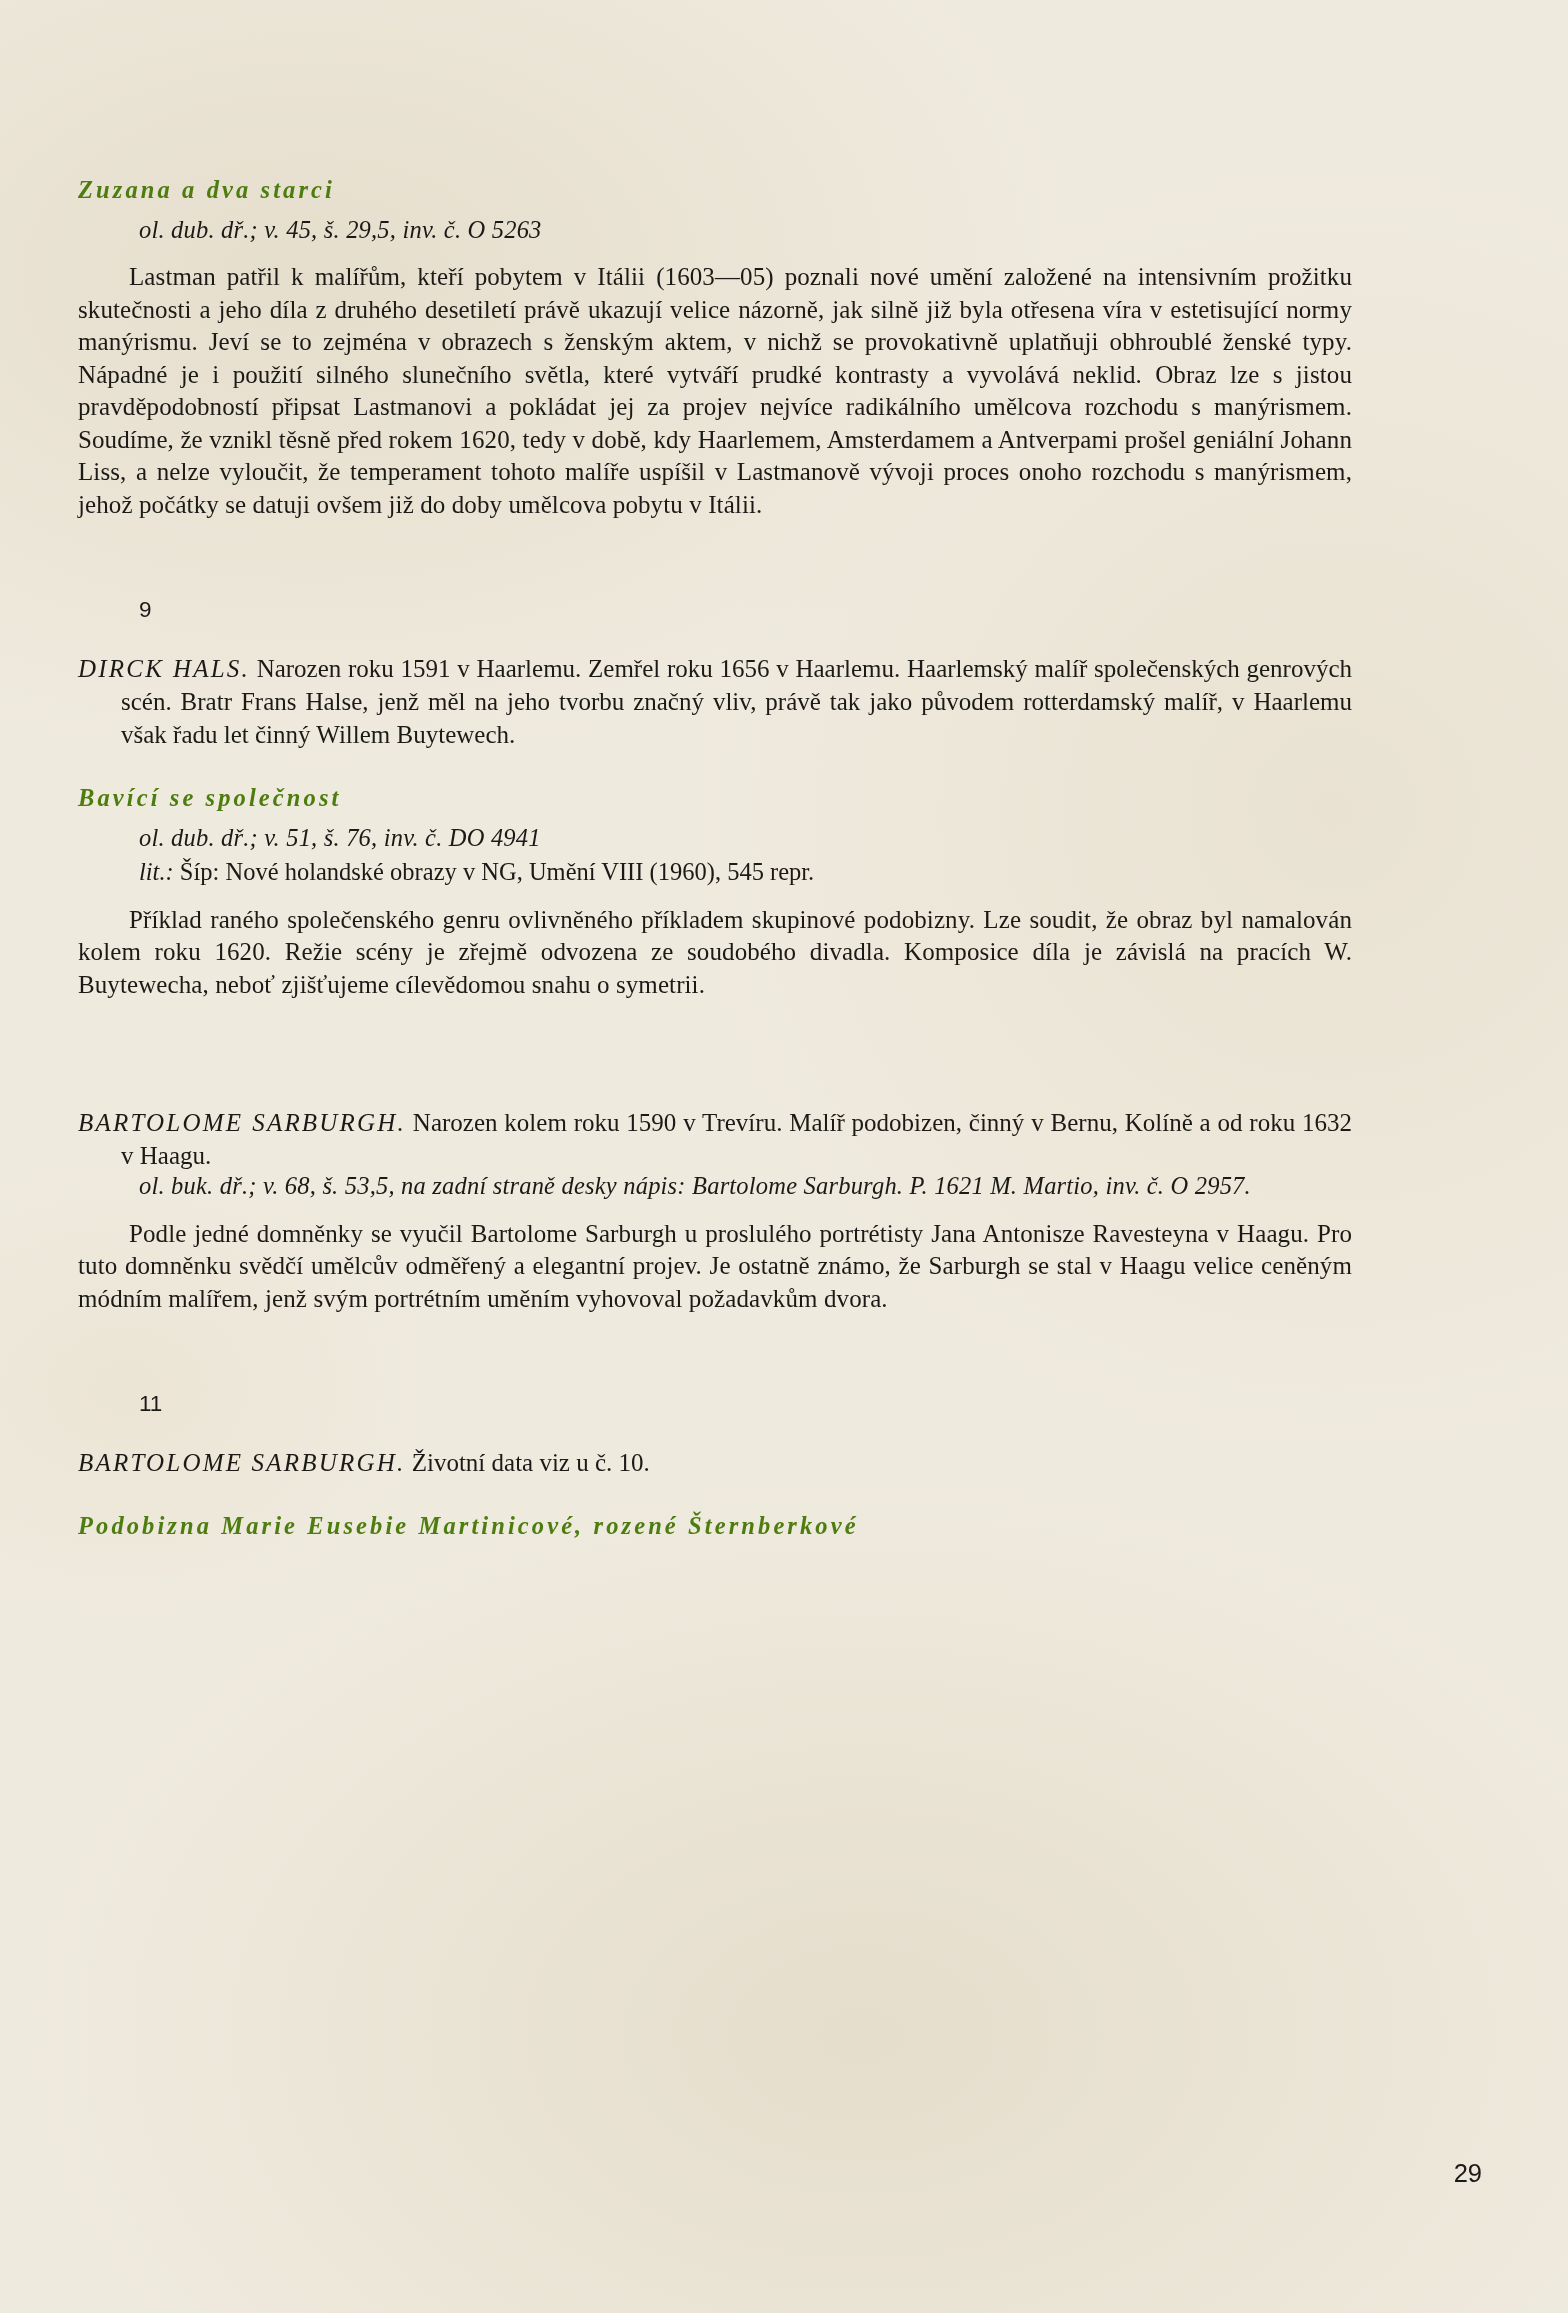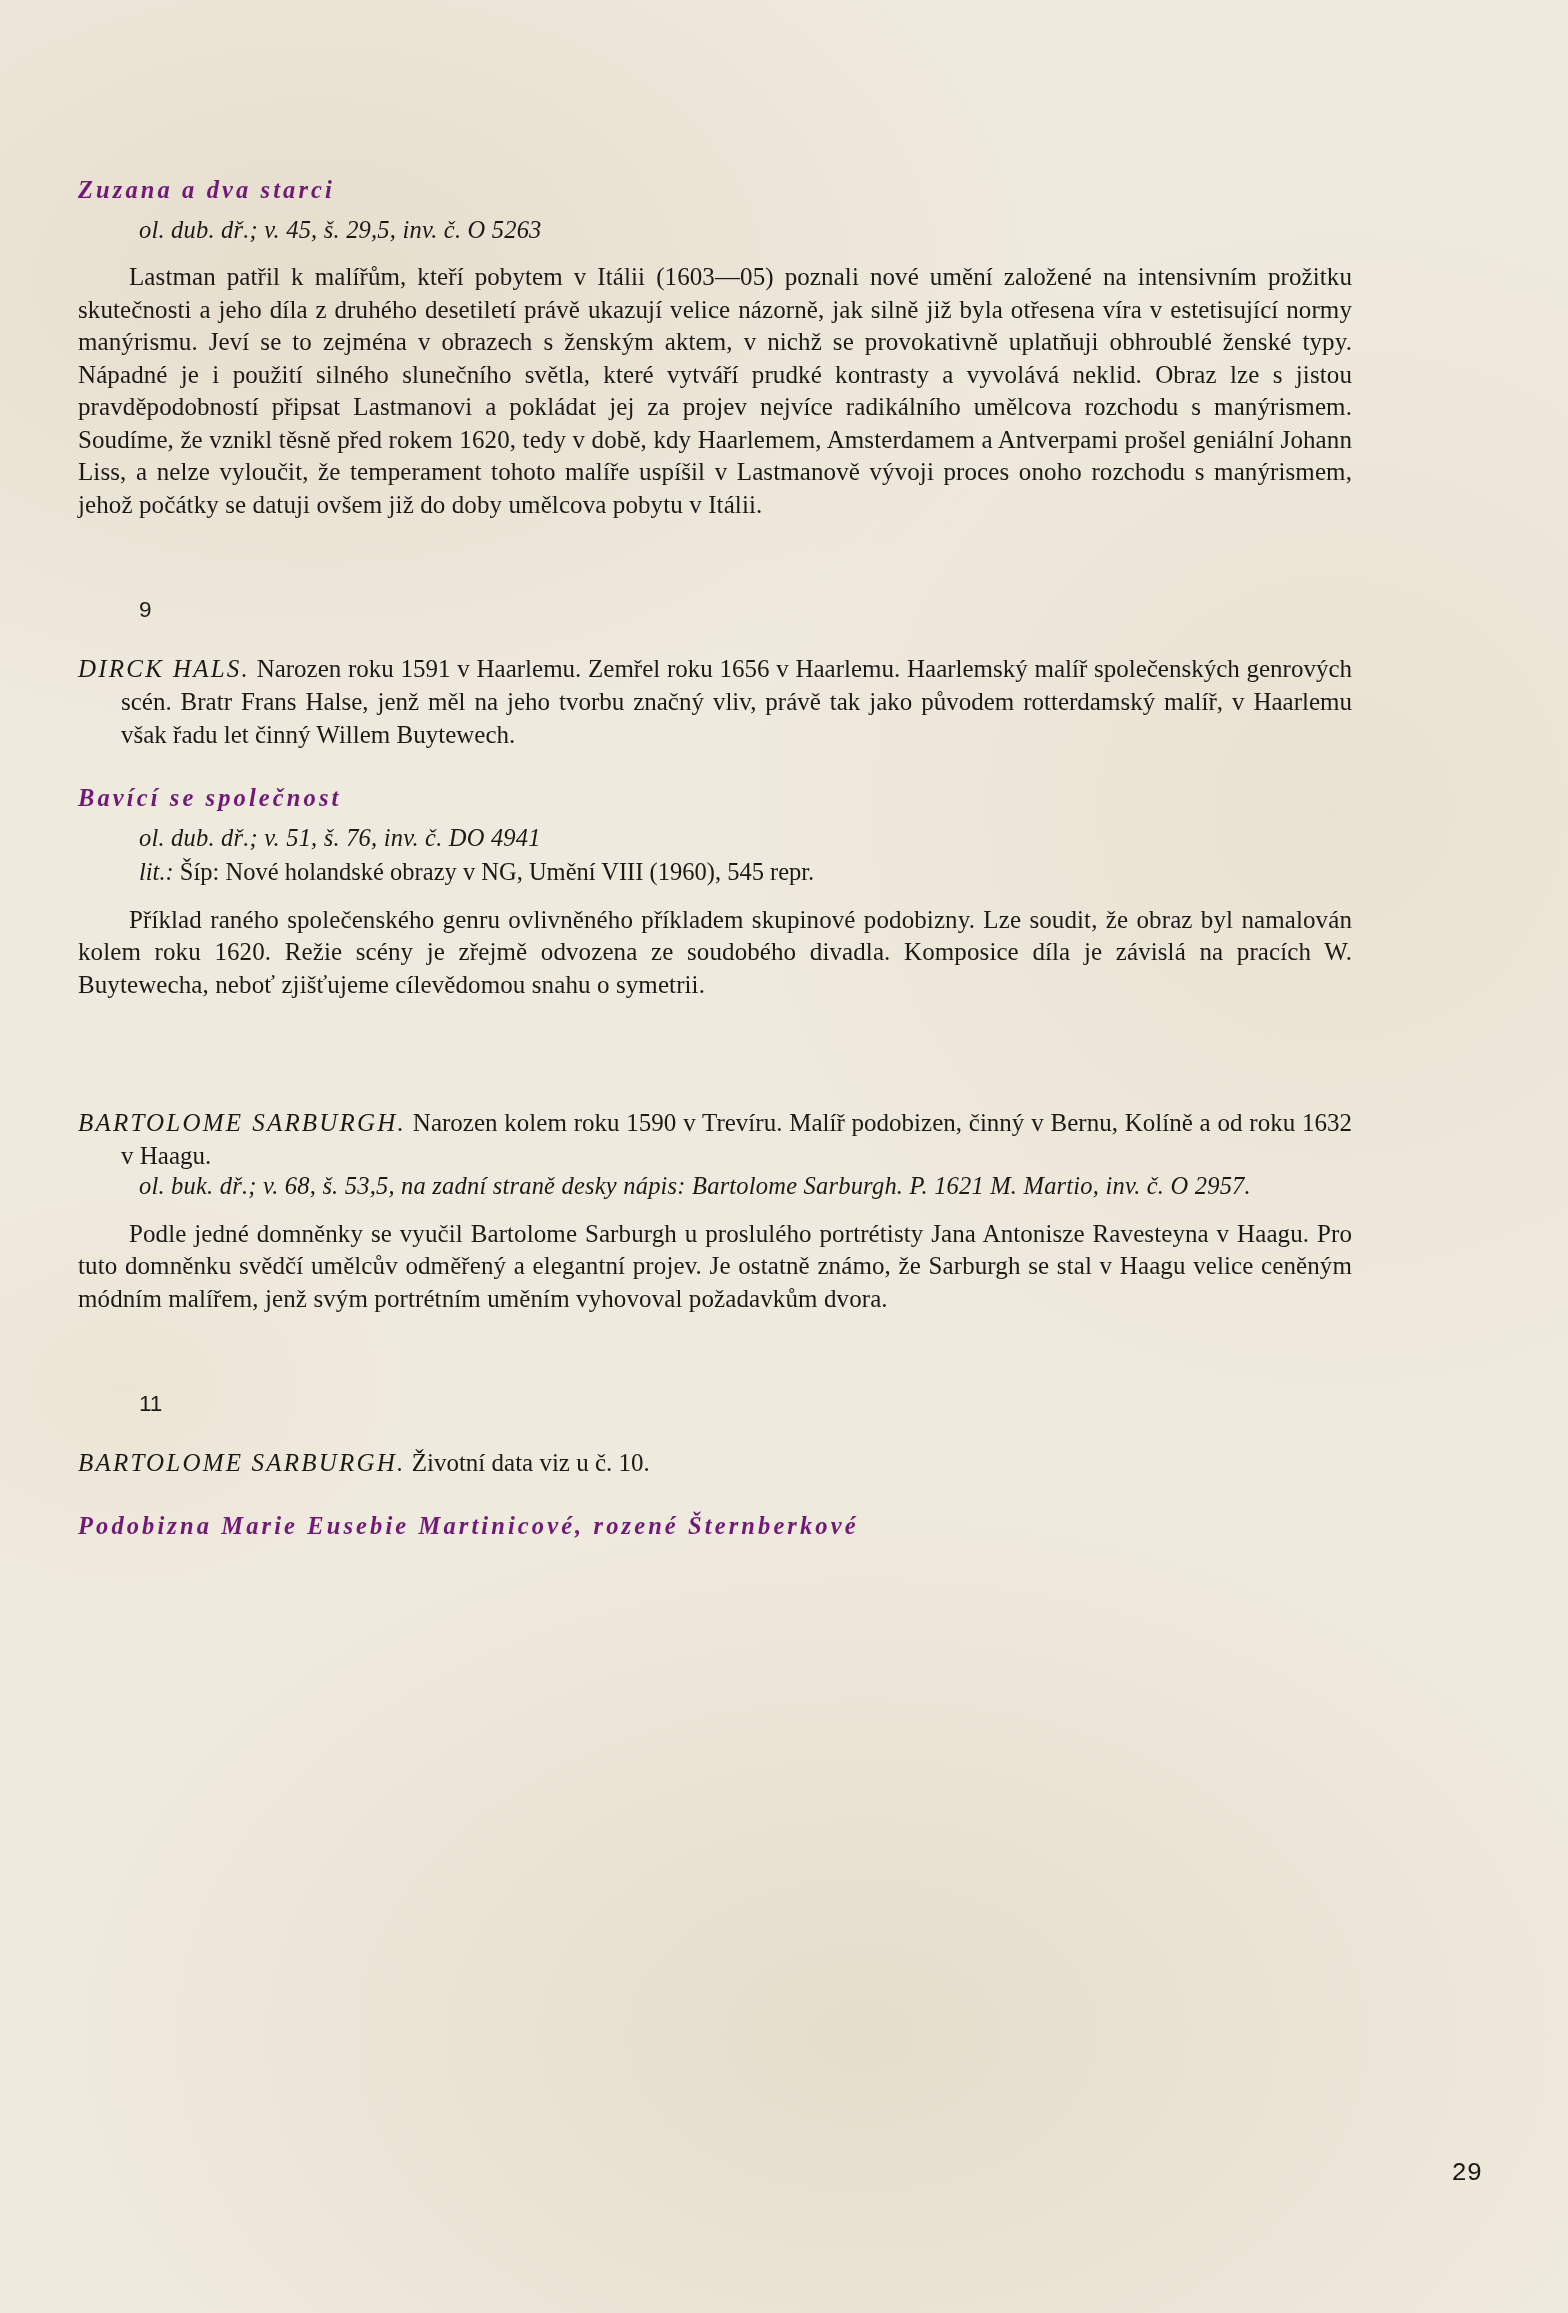--- a/index.html
+++ b/index.html
@@ -37,21 +37,21 @@
     left: 78px;
     top: 176px;
     width: 1274px;
   }
 
   .title-sp {
     font-style: italic;
     font-size: 24.5px;
     letter-spacing: 3.1px;
     margin: 0 0 11.8px 0;
-    color: #701a75;
+    color: #4d7c0f;
   }
   .title-sp.indent {
     margin-top: 33px;
   }
   .meta {
     font-size: 24.5px;
     margin: 0 0 5.9px 0;
     padding-left: 61px;
     letter-spacing: 0.2px;
     font-style: italic;
@@ -93,21 +93,21 @@
     margin: 0;
     padding-left: 43px;
     text-indent: -43px;
   }
 
   .folio {
     position: absolute;
     right: 86px;
     bottom: 125px;
     font-size: 25.5px;
-    font-family: Liberation Mono, monospace;
+    font-family: Liberation Sans, sans-serif;
   }
 </style>
 </head>
 <body>
 
 <div class="page">
   <div class="paper-tex"></div>
 
   <div class="content">
 

